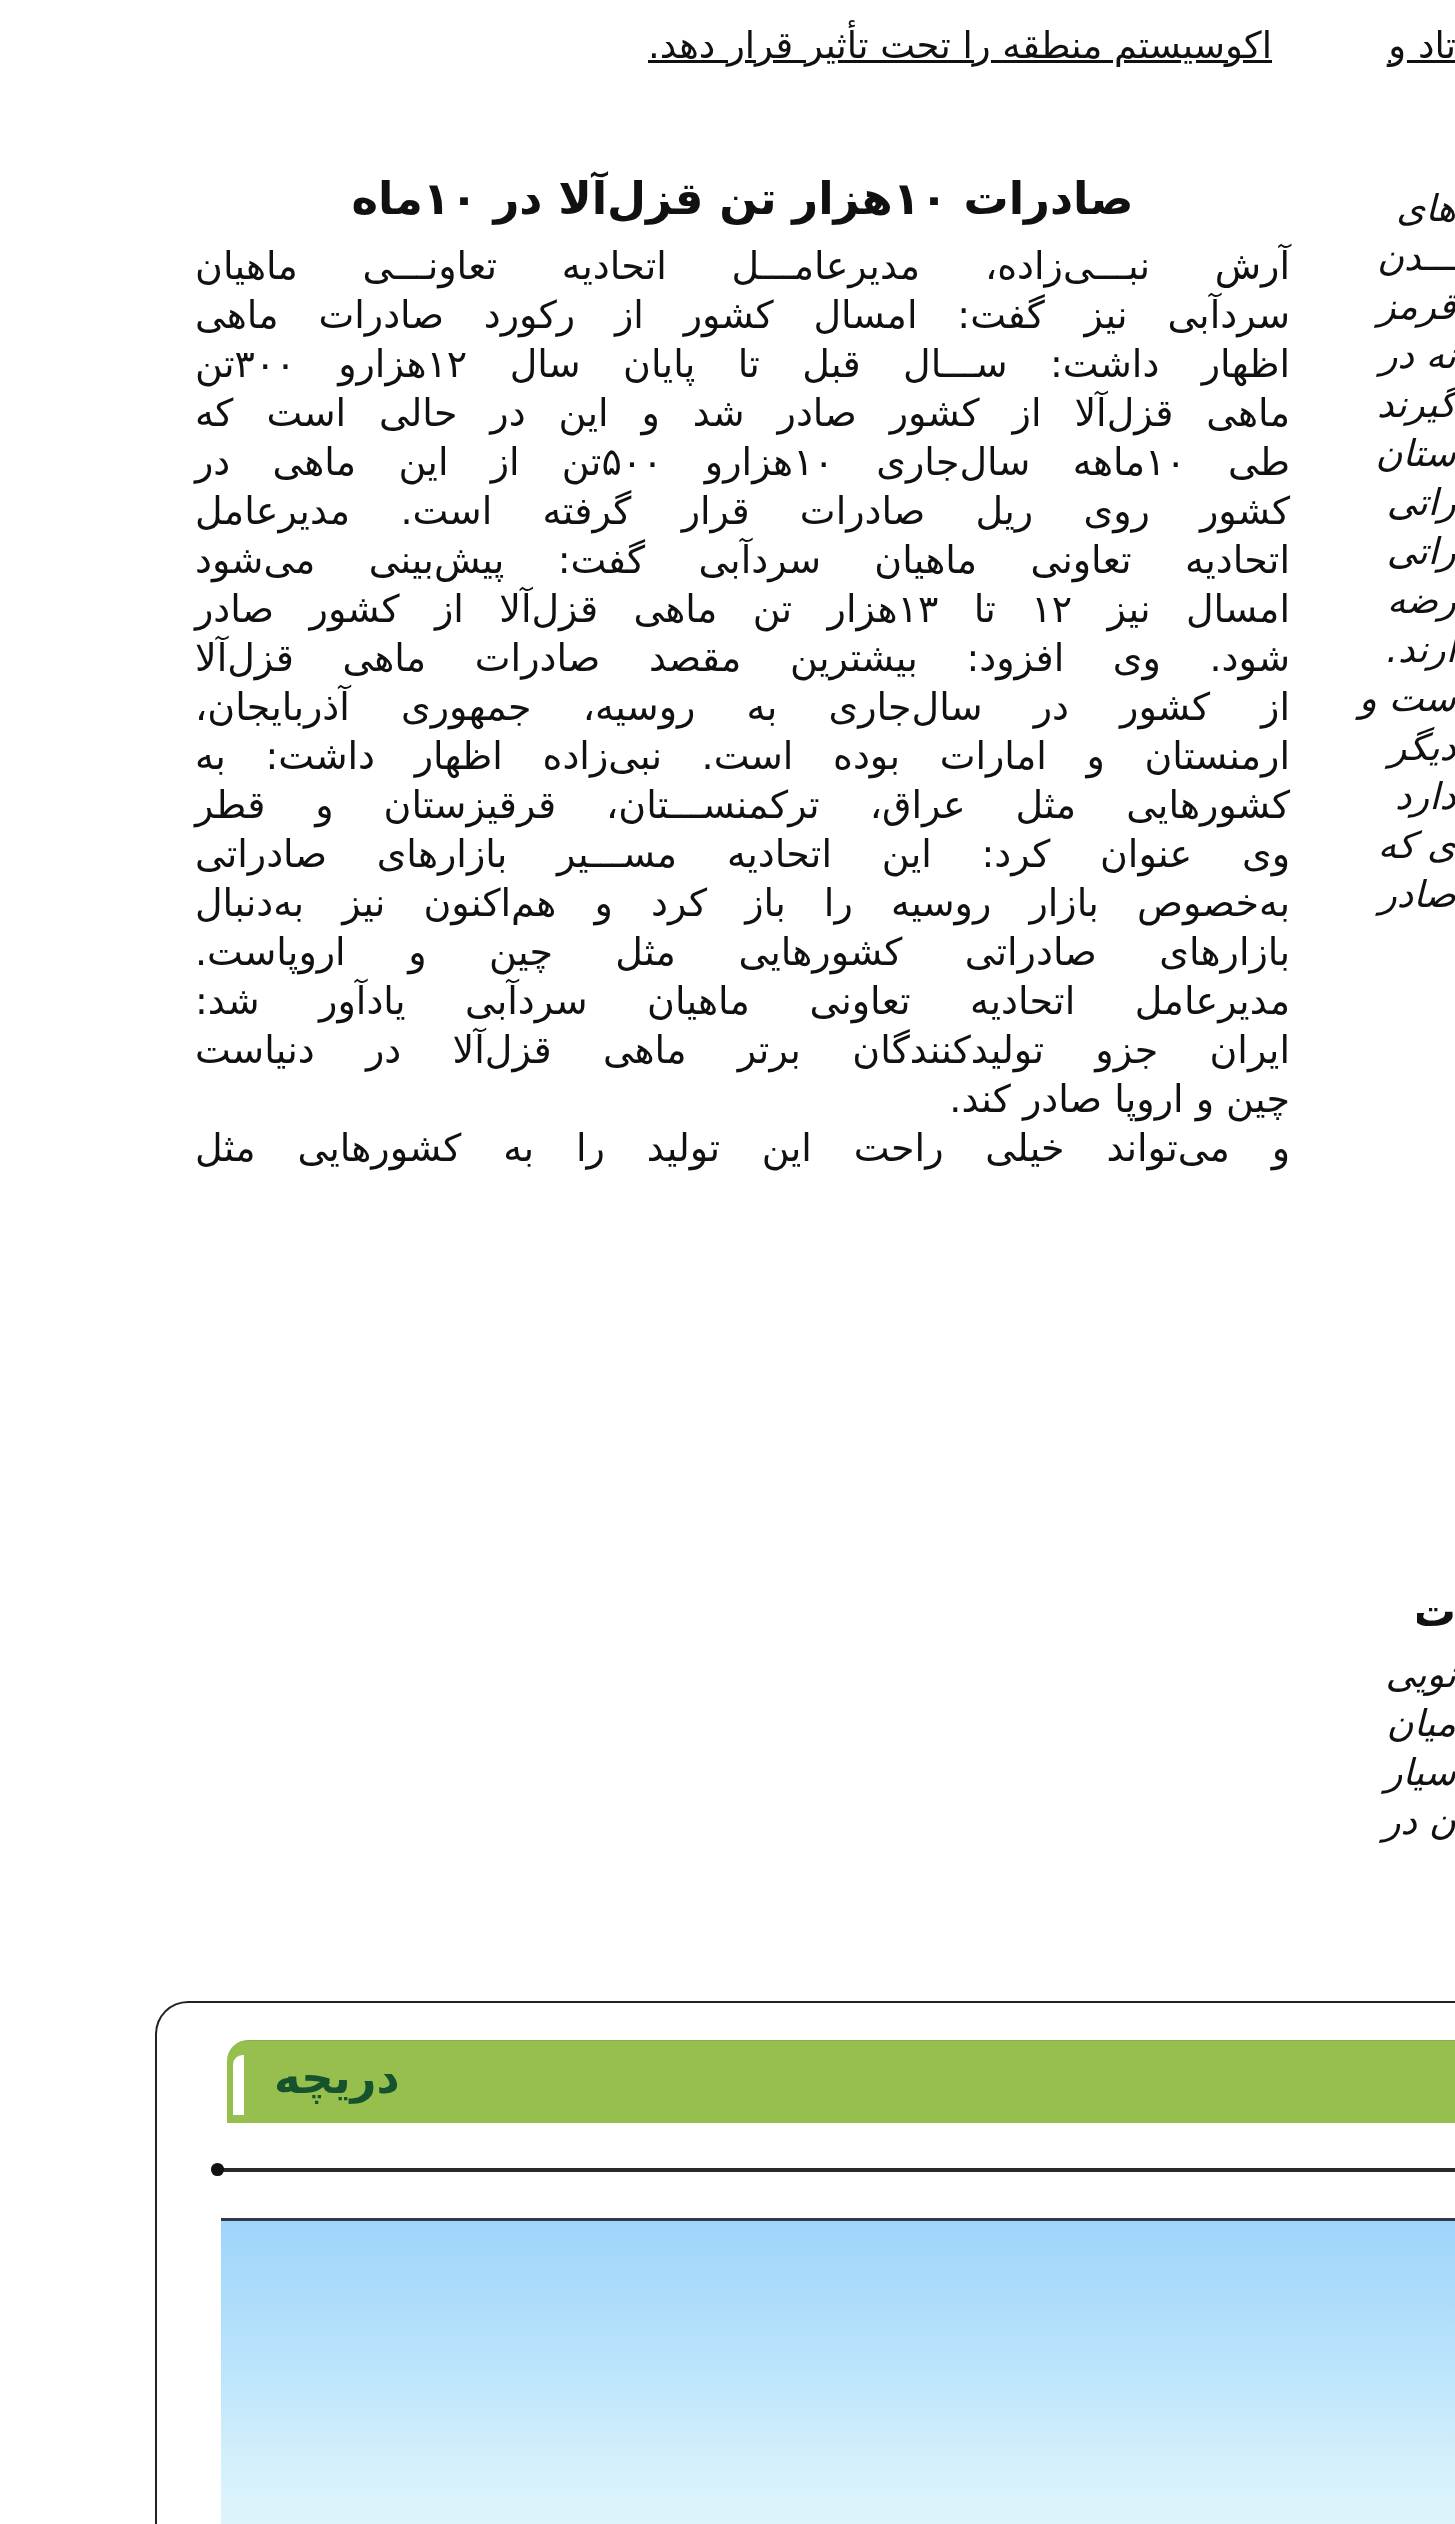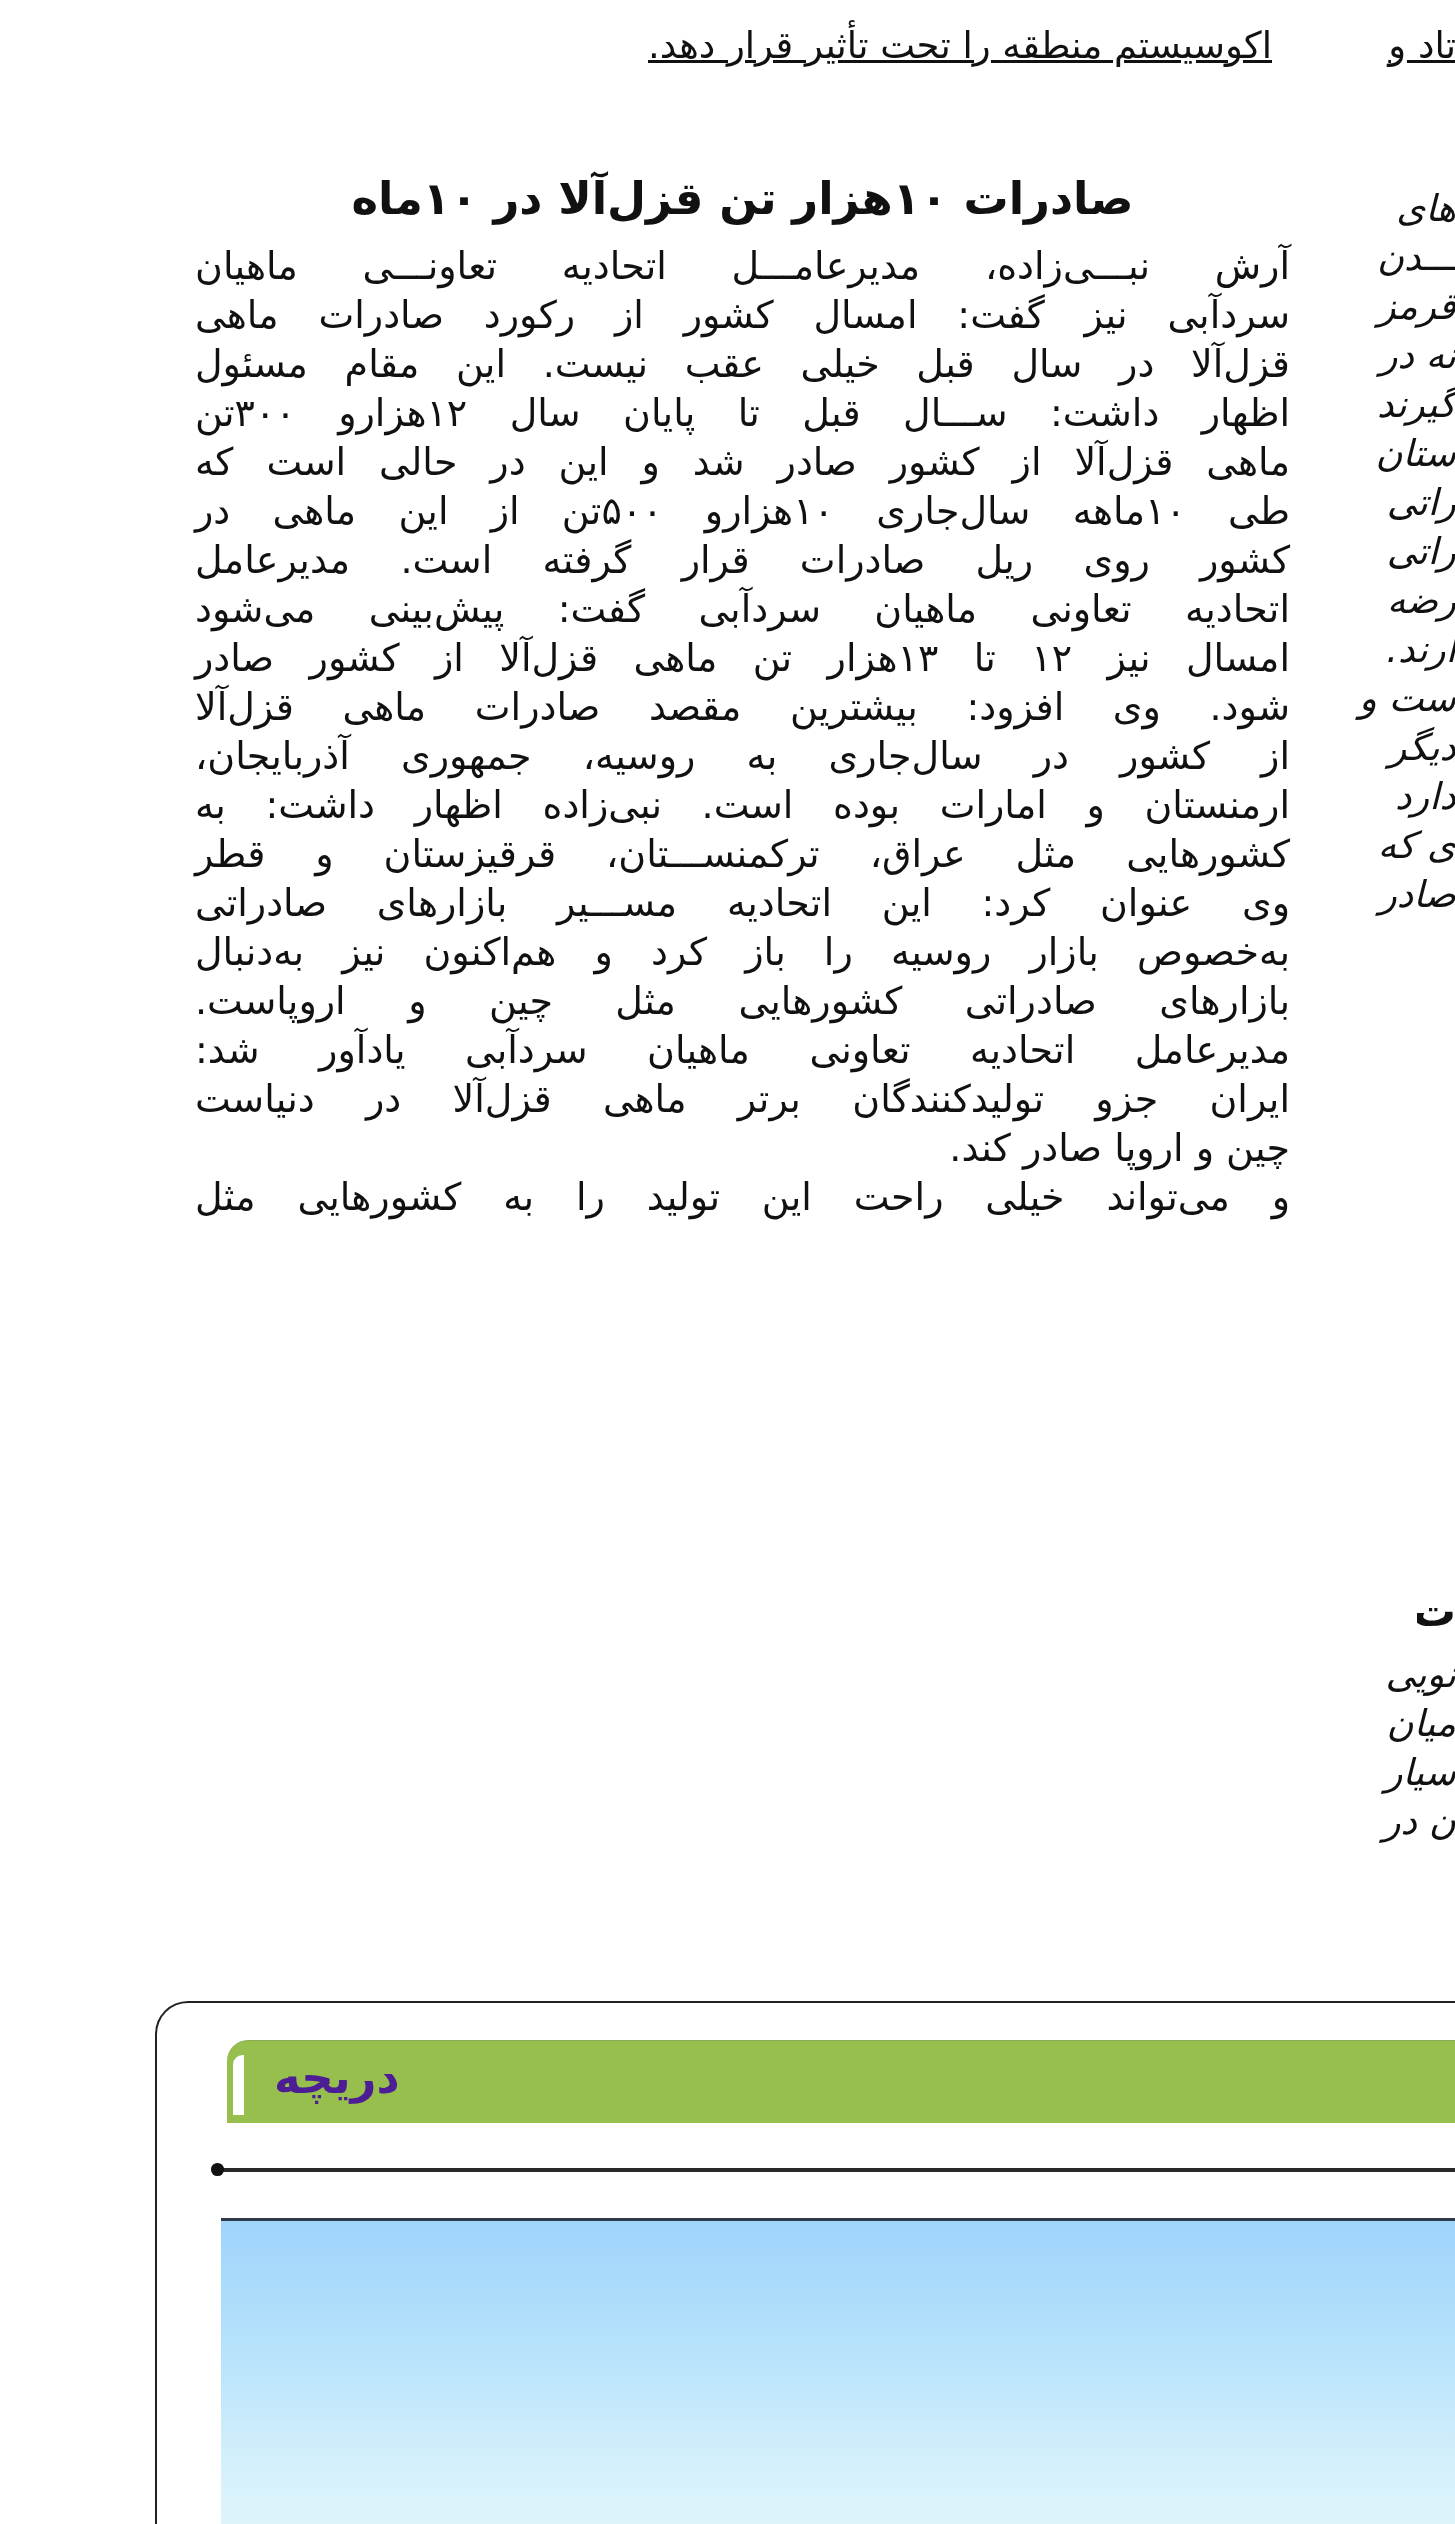--- a/index.html
+++ b/index.html
@@ -138,21 +138,21 @@
       border-top-left-radius: 9.7px;
     }
     .box-title {
       position: absolute;
       left: 47px;
       top: 1.9px;
       font-family: "DejaVu Sans", sans-serif;
       font-weight: bold;
       font-size: 45px;
       line-height: 70px;
-      color: #4c1d95;
+      color: #14532d;
     }
     .box-rule {
       position: absolute;
       left: 60px;
       top: 165px;
       width: 1358px;
       height: 3.9px;
       background: #2a2a2a;
     }
     .box-rule-dot {
@@ -178,21 +178,20 @@
 <body>
 
 <div id="top-main" class="top-line rtl">اکوسیستم منطقه را تحت تأثیر قرار دهد.</div>
 <div id="top-side" class="top-line rtl">تاد و</div>
 
 <article class="article rtl">
   <h1 class="headline">صادرات ۱۰هزار تن قزل‌آلا در ۱۰ماه</h1>
   <div class="body-text">
     <span class="body-line">آرش نبـــی‌زاده، مدیرعامـــل اتحادیه تعاونـــی ماهیان</span>
     <span class="body-line">سردآبی نیز گفت: امسال کشور از رکورد صادرات ماهی</span>
-    <span class="body-line">قزل‌آلا در سال قبل خیلی عقب نیست. این مقام مسئول</span>
     <span class="body-line">اظهار داشت: ســـال قبل تا پایان سال ۱۲هزارو ۳۰۰تن</span>
     <span class="body-line">ماهی قزل‌آلا از کشور صادر شد و این در حالی است که</span>
     <span class="body-line">طی ۱۰ماهه سال‌جاری ۱۰هزارو ۵۰۰تن از این ماهی در</span>
     <span class="body-line">کشور روی ریل صادرات قرار گرفته است. مدیرعامل</span>
     <span class="body-line">اتحادیه تعاونی ماهیان سردآبی گفت: پیش‌بینی می‌شود</span>
     <span class="body-line">امسال نیز ۱۲ تا ۱۳هزار تن ماهی قزل‌آلا از کشور صادر</span>
     <span class="body-line">شود. وی افزود: بیشترین مقصد صادرات ماهی قزل‌آلا</span>
     <span class="body-line">از کشور در سال‌جاری به روسیه، جمهوری آذربایجان،</span>
     <span class="body-line">ارمنستان و امارات بوده است. نبی‌زاده اظهار داشت: به</span>
     <span class="body-line">کشورهایی مثل عراق، ترکمنســـتان، قرقیزستان و قطر</span>

